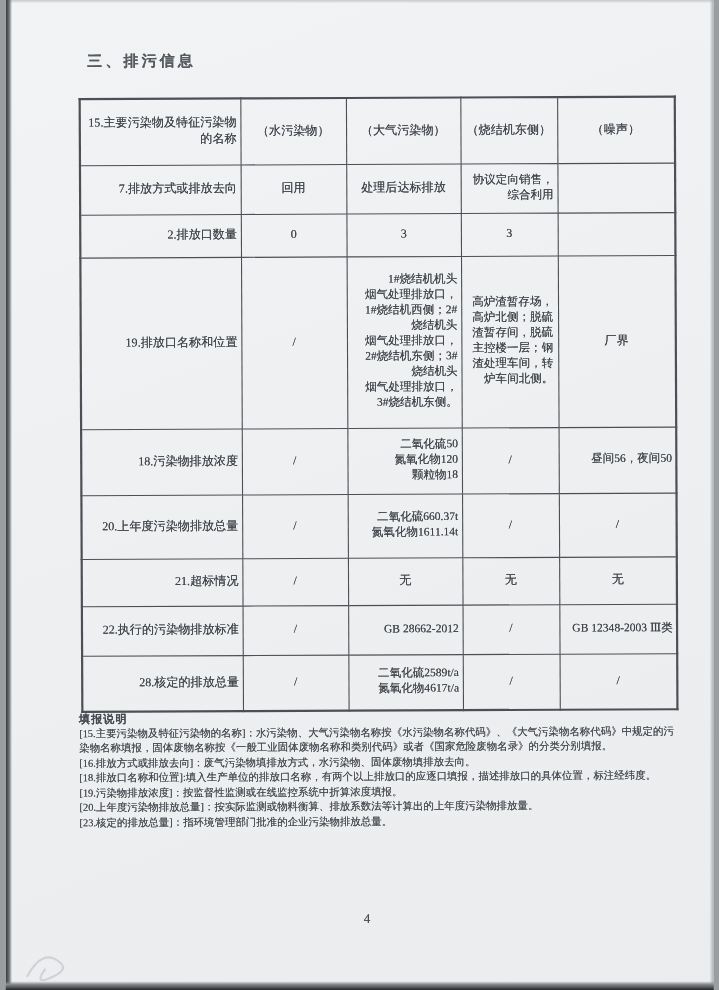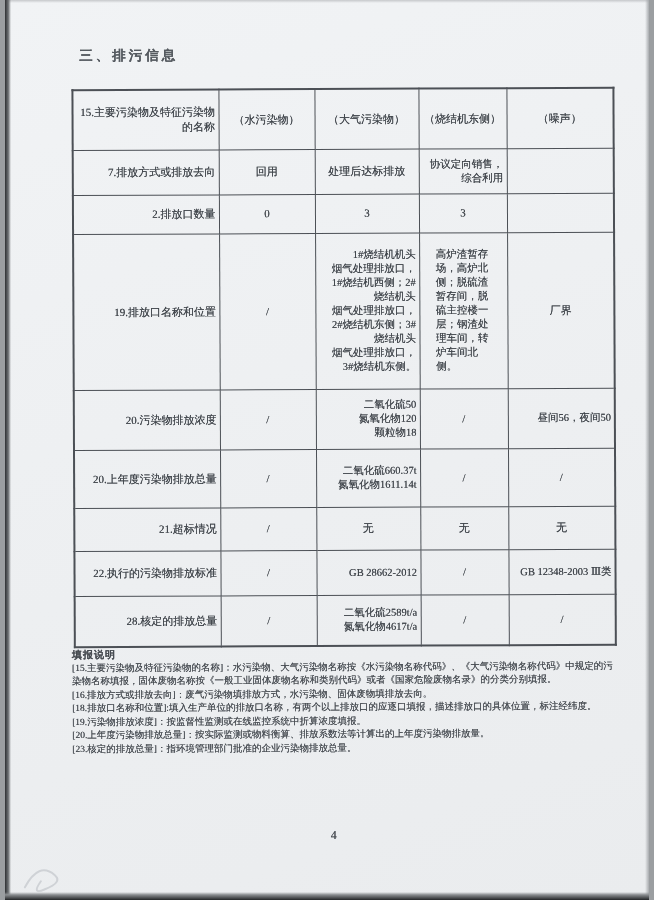--- a/index.html
+++ b/index.html
@@ -43,21 +43,21 @@
     border:1px solid #4c5056;
     vertical-align:middle;
     font-size:11px;line-height:15px;
     color:#3f444a;
     padding:2px 3px;
     overflow:hidden;
   }
   td.lbl{text-align:right;padding-left:5px;}
   td.c{text-align:center;white-space:pre-line;}
   td.c.small{font-size:10.5px;line-height:14px;text-align:right;}
-  td.c.wrapleft{text-align:left;white-space:normal;padding:2px 16px;}
+  td.c.wrapleft{text-align:right;white-space:normal;padding:2px 4px;}
   tr.r0{height:60px;}
   tr.r1{height:45px;}
   tr.r2{height:39px;}
   tr.r3{height:156px;}
   tr.r4{height:60px;}
   tr.r5{height:58px;}
   tr.r6{height:43px;}
   tr.r7{height:45px;}
   tr.r8{height:51px;}
 
@@ -121,21 +121,21 @@
 烧结机头
 烟气处理排放口，
 2#烧结机东侧；3#
 烧结机头
 烟气处理排放口，
 3#烧结机东侧。</td>
           <td class="c small wrapleft">高炉渣暂存场，高炉北侧；脱硫渣暂存间，脱硫主控楼一层；钢渣处理车间，转炉车间北侧。</td>
           <td class="c">厂界</td>
         </tr>
         <tr class="r4">
-          <td class="lbl">20.污染物排放浓度</td>
+          <td class="lbl">18.污染物排放浓度</td>
           <td class="c">/</td>
           <td class="c small">二氧化硫50
 氮氧化物120
 颗粒物18</td>
           <td class="c">/</td>
           <td class="c small">昼间56，夜间50</td>
         </tr>
         <tr class="r5">
           <td class="lbl">20.上年度污染物排放总量</td>
           <td class="c">/</td>

